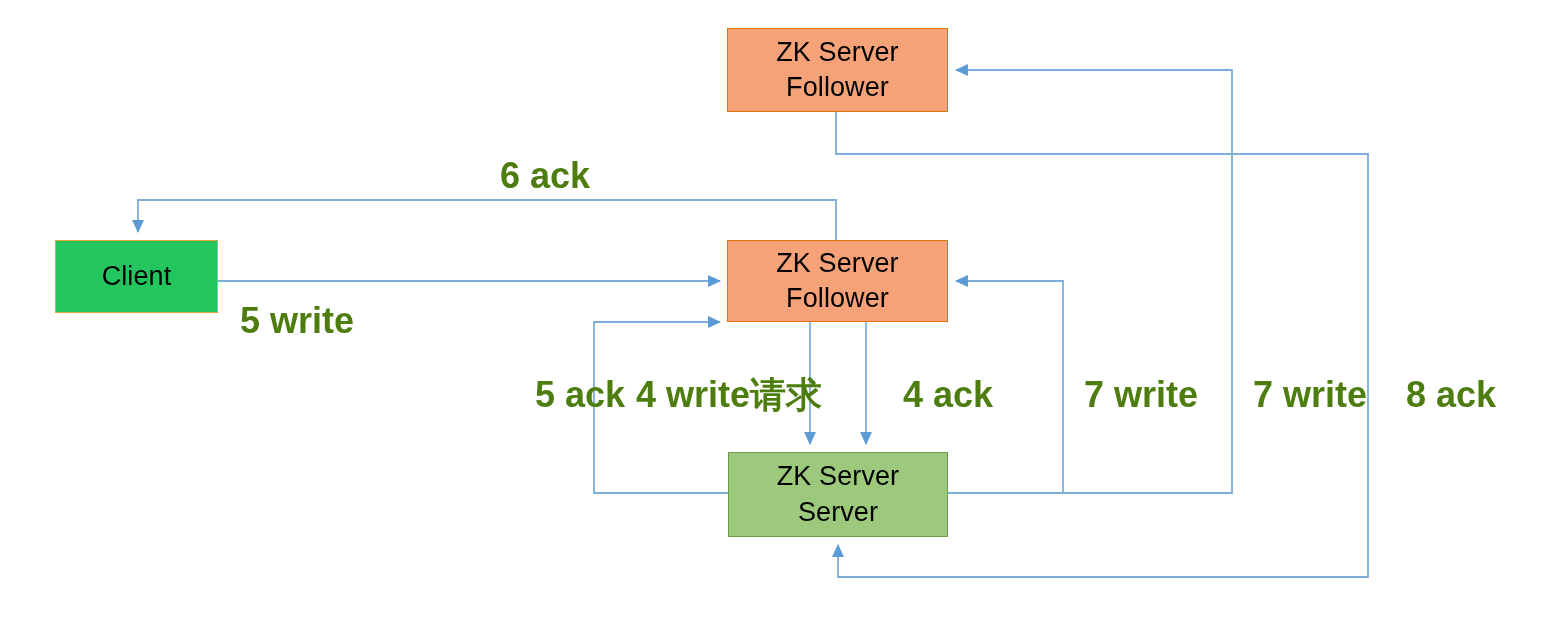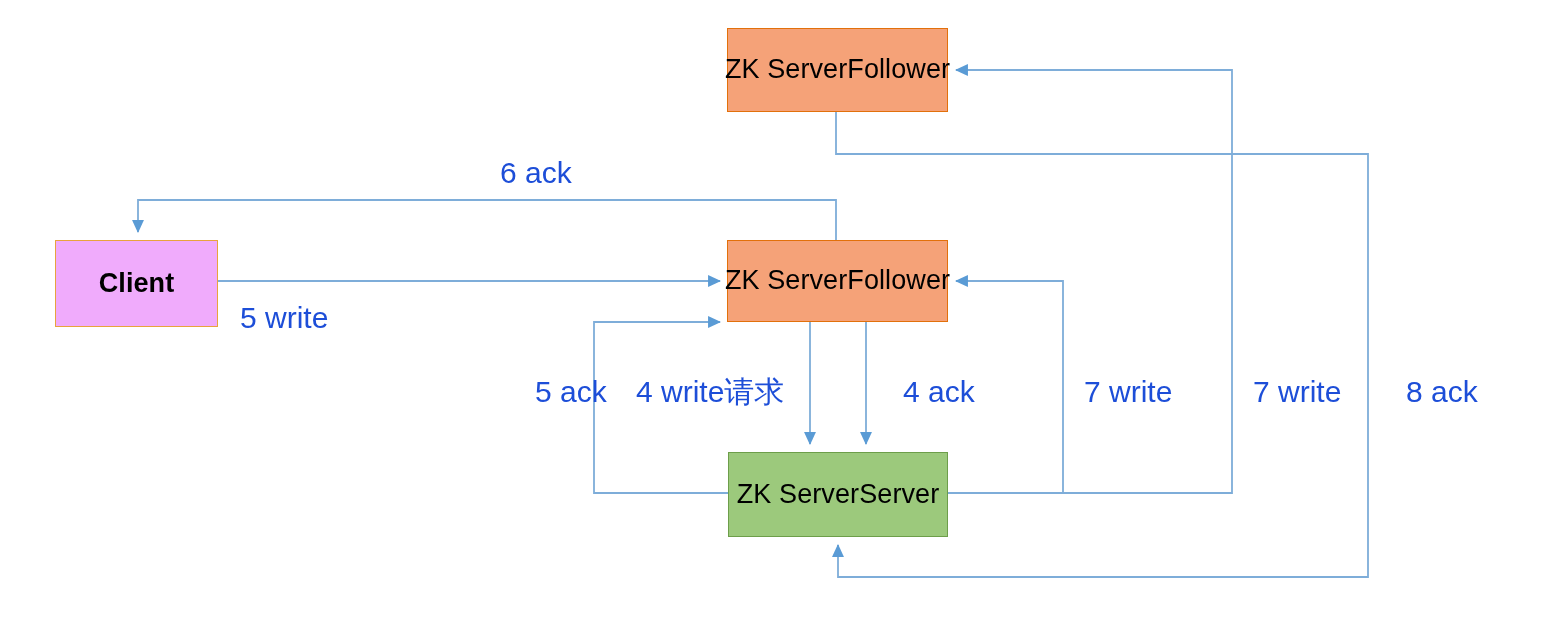--- a/index.html
+++ b/index.html
@@ -22,36 +22,37 @@
     left: 0;
     top: 0;
     width: 1565px;
     height: 623px;
   }
   .node {
     position: absolute;
     box-sizing: border-box;
     border: 1px solid;
     display: flex;
-    flex-direction: row;
+    flex-direction: column;
     align-items: center;
     justify-content: center;
     text-align: center;
     font-size: 27px;
     line-height: 1.30;
     color: #000000;
     letter-spacing: 0.1px;
   }
   .node .ln { display: block; white-space: nowrap; }
   .edge-label {
     position: absolute;
-    font-size: 30px;
-    color: #1d4ed8;
+    font-size: 36px;
+    color: #4d7c0f;
     white-space: nowrap;
     line-height: 1;
+    font-weight: bold;
   }
 </style>
 </head>
 <body>
 
 <div id="canvas">
 
   <svg id="wires" viewBox="0 0 1565 623" xmlns="http://www.w3.org/2000/svg">
     <defs>
       <marker id="arw" viewBox="0 0 10 10" refX="9.2" refY="5" markerWidth="7.2" markerHeight="7.2" orient="auto-start-reverse">
@@ -76,21 +77,21 @@
 
       <path d="M 836 112 L 836 154 L 1368 154 L 1368 577 L 838 577 L 838 545" marker-end="url(#arw)"></path>
     </g>
   </svg>
 
   <div class="node" style="left:727px; top:28px; width:221px; height:84px; background:#f5a278; border-color:#e2700b;">
     <span class="ln">ZK Server</span>
     <span class="ln">Follower</span>
   </div>
 
-  <div class="node" style="left:55px; top:240px; width:163px; height:87px; background:#f0abfc; border-color:#e8a33d;font-weight:bold;">
+  <div class="node" style="left:55px; top:240px; width:163px; height:73px; background:#22c55e; border-color:#e8a33d;">
     <span class="ln">Client</span>
   </div>
 
   <div class="node" style="left:727px; top:240px; width:221px; height:82px; background:#f5a278; border-color:#e2700b;">
     <span class="ln">ZK Server</span>
     <span class="ln">Follower</span>
   </div>
 
   <div class="node" style="left:728px; top:452px; width:220px; height:85px; background:#9cc97c; border-color:#6d9e4a;">
     <span class="ln">ZK Server</span>

